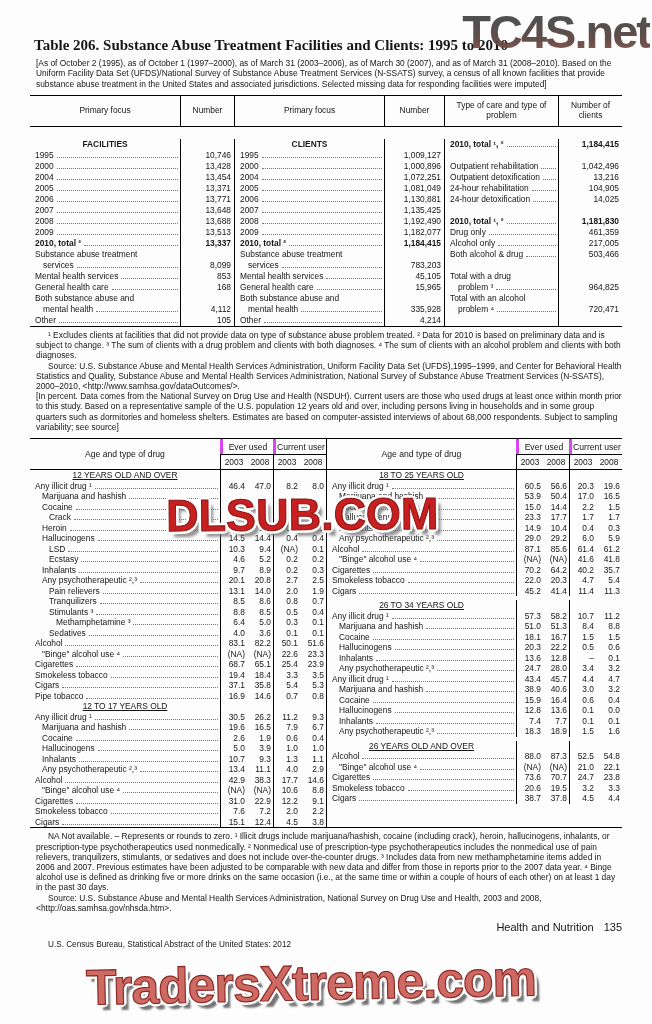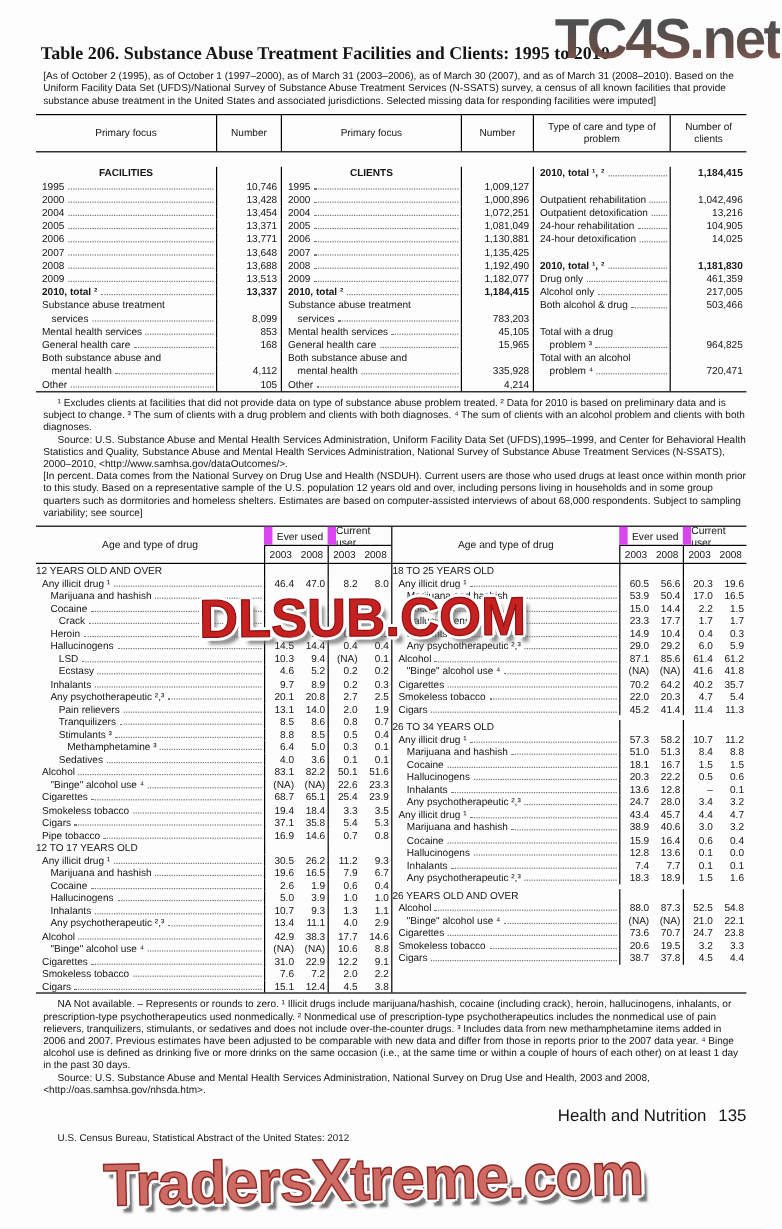--- a/index.html
+++ b/index.html
@@ -27,36 +27,36 @@
   .t6val{text-align:right;padding-right:3px;line-height:11px;}
   .leader{flex:1 1 auto;min-width:4px;border-bottom:1px dotted #777;margin:0 2px 2.5px 3px;}
   
   .t207{border-top:1px solid #000;border-bottom:1px solid #000;width:592px;margin-top:2px;}
   .t7head{display:flex;border-bottom:1px solid #000;height:30px;font-size:8.6px;}
   .t7half{width:296px;display:flex;box-sizing:border-box;}
   .t7half.rt{border-left:1px solid #000;}
   .t7h-age{width:190px;display:flex;align-items:center;justify-content:center;box-sizing:border-box;}
   .t7h-vals{width:106px;display:flex;flex-direction:column;box-sizing:border-box;}
   .t7h-top{display:flex;height:15px;border-bottom:1px solid #000;}
-  .t7h-top span{width:53px;box-sizing:border-box;border-left:7px solid #d946ef;display:flex;align-items:center;justify-content:center;}
+  .t7h-top span{width:53px;box-sizing:border-box;border-left:3px solid #d946ef;display:flex;align-items:center;justify-content:center;}
   .t7h-years{display:flex;height:14px;}
   .t7h-years .yp{width:53px;box-sizing:border-box;border-left:1px solid #000;display:flex;}
   .t7h-years .yr{width:26px;text-align:center;line-height:14px;font-size:8.4px;}
   .t7body{display:flex;font-size:8.4px;}
   .t7hf{width:296px;box-sizing:border-box;}
   .t7hf.rt{border-left:1px solid #000;}
   .t7row{display:flex;height:10.5px;}
   .t7row.gap{margin-top:4px;}
   .t7lbl{width:190px;display:flex;align-items:flex-end;padding-left:5px;box-sizing:border-box;overflow:hidden;}
-  .t7sec{width:190px;text-align:left;line-height:10.5px;box-sizing:border-box;}
+  .t7sec{width:190px;text-align:center;line-height:10.5px;box-sizing:border-box;text-decoration:underline;}
   .t7txt{line-height:10.5px;white-space:nowrap;}
   .t7pair{width:53px;box-sizing:border-box;border-left:1px solid #000;display:flex;}
   .t7val{width:26px;text-align:right;padding-right:2px;line-height:10.5px;}
   
-  .foot-right{text-align:right;font-size:14px;margin:8px 2px 0 0;}
+  .foot-right{text-align:right;font-size:11px;margin:8px 2px 0 0;}
   .foot-right .pg{margin-left:10px;}
   .credit{font-size:8.2px;margin:7px 0 0 18px;}
   
   #wm-tc4s{position:absolute;top:4px;right:2px;font-weight:bold;font-size:47px;letter-spacing:-2px;
      font-family:"Liberation Sans",sans-serif;
      background:linear-gradient(180deg,#474747 30%,#5c4540 65%,#96584e 100%);
      -webkit-background-clip:text;background-clip:text;color:transparent;opacity:.95;}
   #wm-dlsub{position:absolute;left:166px;top:489px;font-weight:bold;font-size:45px;letter-spacing:0px;
      font-family:"Liberation Sans",sans-serif;color:#c62020;-webkit-text-stroke:1px #8d1212;
      transform:rotate(-0.5deg);

